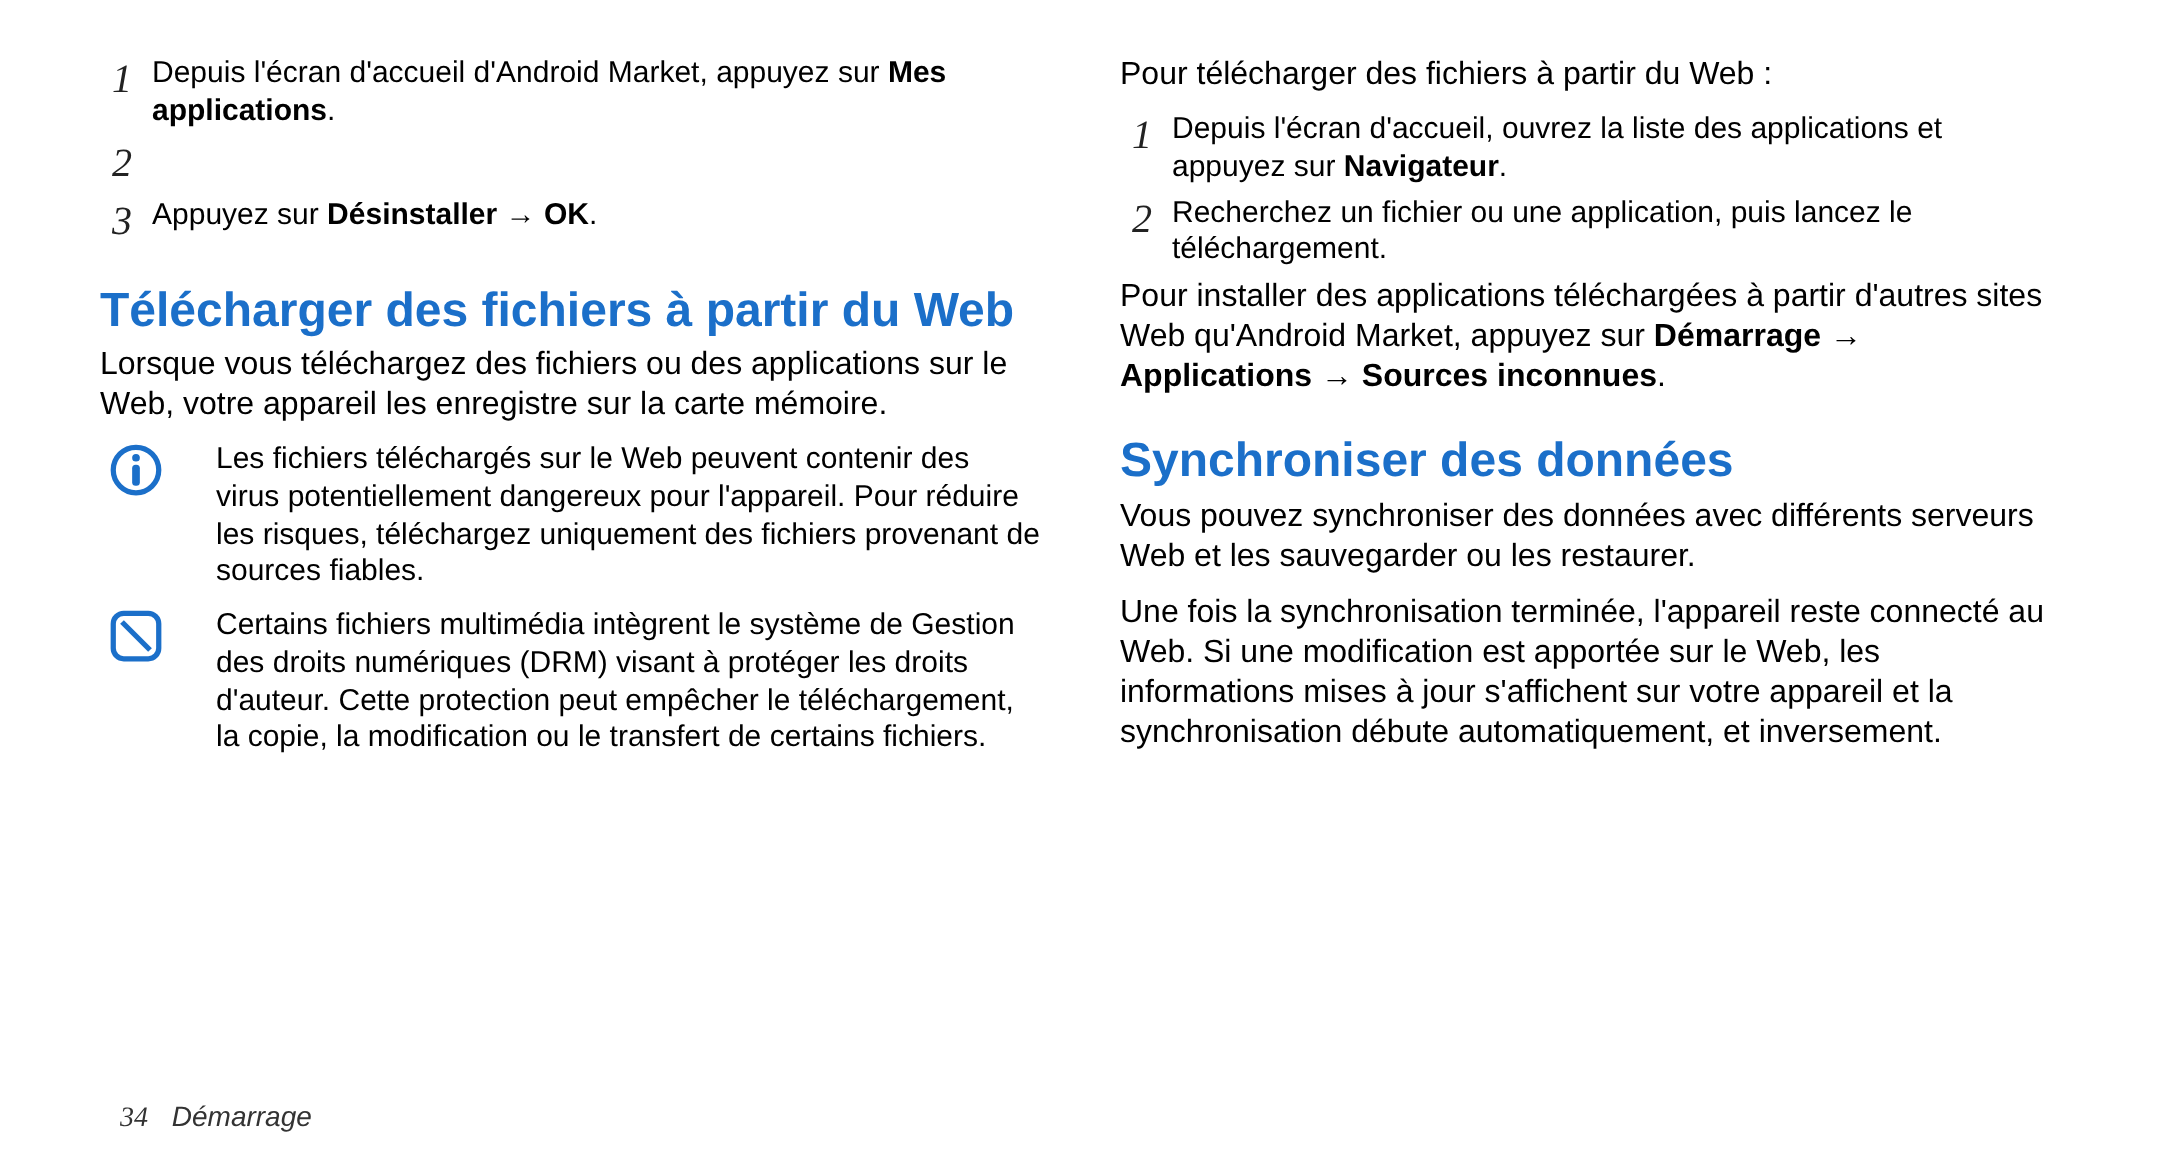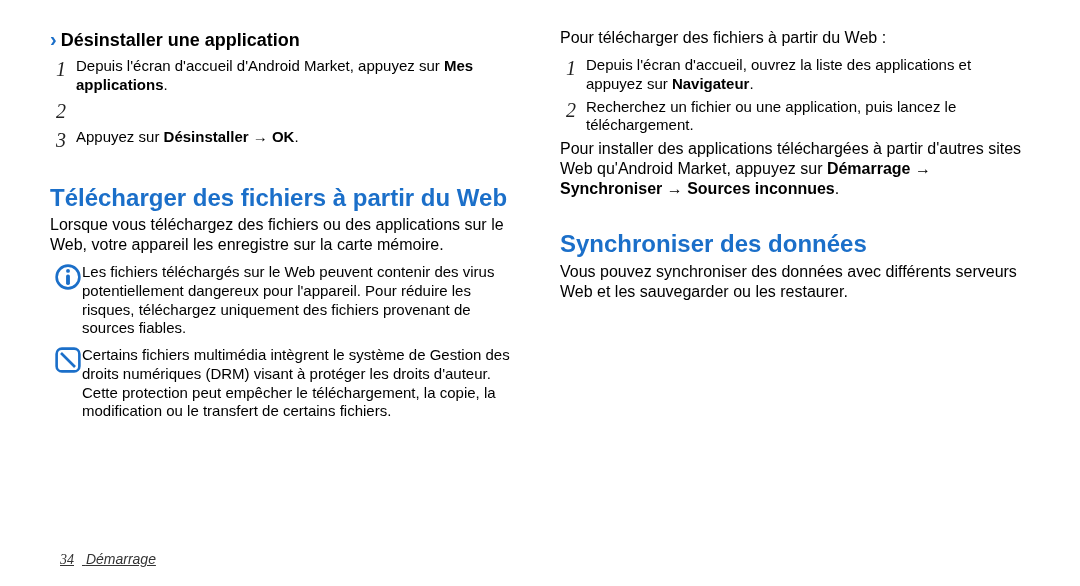--- a/index.html
+++ b/index.html
@@ -5,42 +5,39 @@
   * { box-sizing: border-box; margin: 0; padding: 0; }
   html, body { width: 1080px; height: 586px; font-family: "Myriad Pro", "Segoe UI", Arial, sans-serif; background: #fff; color: #000; }
   .page { display: flex; padding: 28px 50px 10px 50px; gap: 40px; }
   .col { flex: 1; }
   .section-sub { font-weight: 700; font-size: 18px; margin-bottom: 6px; }
   .section-sub .chev { color: #1b6fc9; font-size: 20px; margin-right: 4px; }
   .steps { margin-left: 6px; }
   .step { display: flex; align-items: flex-start; margin-bottom: 4px; font-size: 15px; line-height: 1.25; }
   .step-num { font-style: italic; font-family: Georgia, "Times New Roman", serif; font-size: 20px; width: 20px; flex-shrink: 0; color: #222; }
   .step-text { flex: 1; }
-  .h1 { color: #1b6fc9; font-size: 24px; font-weight: 700; margin-top: 31px; margin-bottom: 4px; line-height: 1.15; }
+  .h1 { color: #1b6fc9; font-size: 24px; font-weight: 700; margin-top: 18px; margin-bottom: 4px; line-height: 1.15; }
   .para { font-size: 16px; line-height: 1.25; margin-bottom: 8px; }
-  .notebox { display: flex; align-items: flex-start; gap: 0; margin: 8px 0 8px 4px; }
+  .notebox { display: flex; align-items: flex-start; gap: 26px; margin: 8px 0 8px 4px; }
   .note-icon { width: 28px; height: 28px; flex-shrink: 0; display: flex; align-items: center; justify-content: center; border-radius: 6px; }
   .note-icon.warn { background:#fff; }
   .note-icon.info { background:#fff; }
   .note-icon svg { width: 28px; height: 28px; }
   .note-text { font-size: 15px; line-height: 1.25; flex: 1; }
   b { font-weight: 700; }
-  .footer { position: absolute; bottom: 18px; left: 60px; font-size: 14px; color: #333; text-decoration: underline; }
+  .footer { position: absolute; bottom: 18px; left: 60px; font-size: 14px; color: #333; }
   .footer .pnum { font-style: italic; font-family: Georgia, serif; margin-right: 8px; }
   .footer .sec { font-style: italic; }
 </style>
 </head>
 <body>
 
 <div class="page">
   <div class="col">
 
-    <div class="section-sub">
-      <span class="chev">›</span><span>Désinstaller une application</span>
-    </div>
 
     <div class="steps">
       <div class="step">
         <div class="step-num">1</div>
         <div class="step-text">Depuis l'écran d'accueil d'Android Market, appuyez sur <b>Mes applications</b>.</div>
       </div>
       <div class="step">
         <div class="step-num">2</div>
       </div>
       <div class="step">
@@ -83,24 +80,25 @@
       <div class="step">
         <div class="step-num">1</div>
         <div class="step-text">Depuis l'écran d'accueil, ouvrez la liste des applications et appuyez sur <b>Navigateur</b>.</div>
       </div>
       <div class="step">
         <div class="step-num">2</div>
         <div class="step-text">Recherchez un fichier ou une application, puis lancez le téléchargement.</div>
       </div>
     </div>
 
-    <div class="para">Pour installer des applications téléchargées à partir d'autres sites Web qu'Android Market, appuyez sur <b>Démarrage</b> → <b>Synchroniser</b> → <b>Sources inconnues</b>.</div>
+    <div class="para">Pour installer des applications téléchargées à partir d'autres sites Web qu'Android Market, appuyez sur <b>Démarrage</b> → <b>Applications</b> → <b>Sources inconnues</b>.</div>
 
     <div class="h1">Synchroniser des données</div>
     <div class="para">Vous pouvez synchroniser des données avec différents serveurs Web et les sauvegarder ou les restaurer.</div>
+    <div class="para">Une fois la synchronisation terminée, l'appareil reste connecté au Web. Si une modification est apportée sur le Web, les informations mises à jour s'affichent sur votre appareil et la synchronisation débute automatiquement, et inversement.</div>
 
   </div>
 </div>
 
 <div class="footer">
   <span class="pnum">34</span>
   <span class="sec">Démarrage</span>
 </div>
 
 </body></html>

